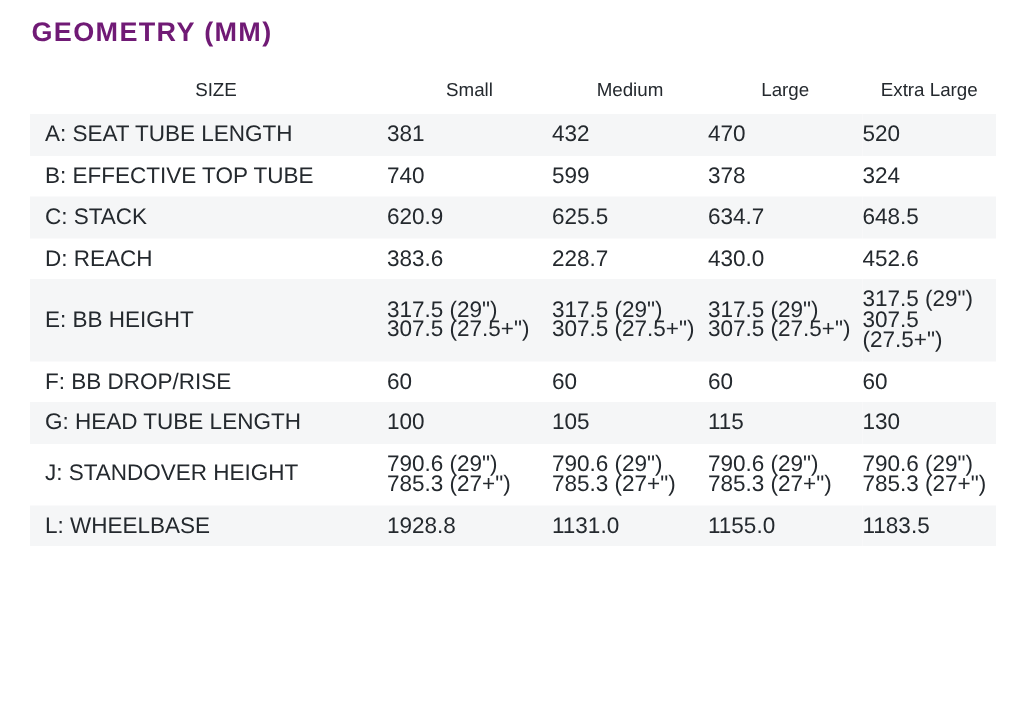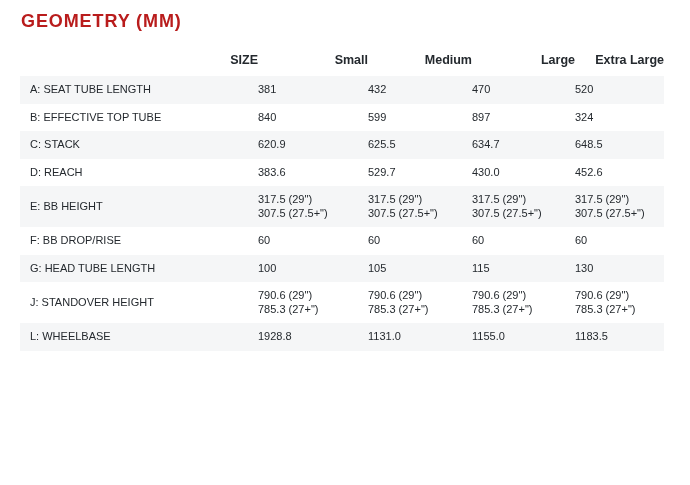--- a/index.html
+++ b/index.html
@@ -14,47 +14,47 @@
     background: #ffffff;
     overflow: hidden;
   }
   .page-title {
     position: absolute;
     left: 21px;
     top: 11px;
     font-size: 18px;
     font-weight: 700;
     letter-spacing: 0.9px;
-    color: #b91c1c;
+    color: #701a75;
   }
   table.geometry-table {
     position: absolute;
     left: 20px;
     top: 46px;
     width: 644px;
     border-collapse: collapse;
     table-layout: fixed;
   }
   col.c-label { width: 238px; }
   col.c-small { width: 110px; }
   col.c-medium { width: 104px; }
   col.c-large { width: 103px; }
   col.c-xl { width: 89px; }
   thead th {
-    text-align: right;
-    font-weight: 700;
+    text-align: center;
+    font-weight: 400;
     font-size: 12.5px;
     color: #24292e;
     padding: 7px 0 9px 0;
     line-height: 14px;
     margin-top: 16px;
   }
   thead th.label-cell { padding-left: 10px; }
   tbody td {
-    font-size: 11px;
+    font-size: 15px;
     color: #24292e;
     line-height: 13.5px;
     padding: 7px 0 7px 0;
     vertical-align: middle;
     white-space: pre-line;
   }
   tbody td.label-cell { padding-left: 10px; }
   tbody tr:nth-child(odd) { background: #f5f6f7; }
 </style>
 </head>
@@ -84,36 +84,36 @@
     <tbody>
         <tr>
           <td class="label-cell">A: SEAT TUBE LENGTH</td>
           <td class="value-cell">381</td>
           <td class="value-cell">432</td>
           <td class="value-cell">470</td>
           <td class="value-cell">520</td>
         </tr>
         <tr>
           <td class="label-cell">B: EFFECTIVE TOP TUBE</td>
-          <td class="value-cell">840</td>
+          <td class="value-cell">740</td>
           <td class="value-cell">599</td>
-          <td class="value-cell">897</td>
+          <td class="value-cell">378</td>
           <td class="value-cell">324</td>
         </tr>
         <tr>
           <td class="label-cell">C: STACK</td>
           <td class="value-cell">620.9</td>
           <td class="value-cell">625.5</td>
           <td class="value-cell">634.7</td>
           <td class="value-cell">648.5</td>
         </tr>
         <tr>
           <td class="label-cell">D: REACH</td>
           <td class="value-cell">383.6</td>
-          <td class="value-cell">529.7</td>
+          <td class="value-cell">228.7</td>
           <td class="value-cell">430.0</td>
           <td class="value-cell">452.6</td>
         </tr>
         <tr>
           <td class="label-cell">E: BB HEIGHT</td>
           <td class="value-cell">317.5 (29")
 307.5 (27.5+")</td>
           <td class="value-cell">317.5 (29")
 307.5 (27.5+")</td>
           <td class="value-cell">317.5 (29")

